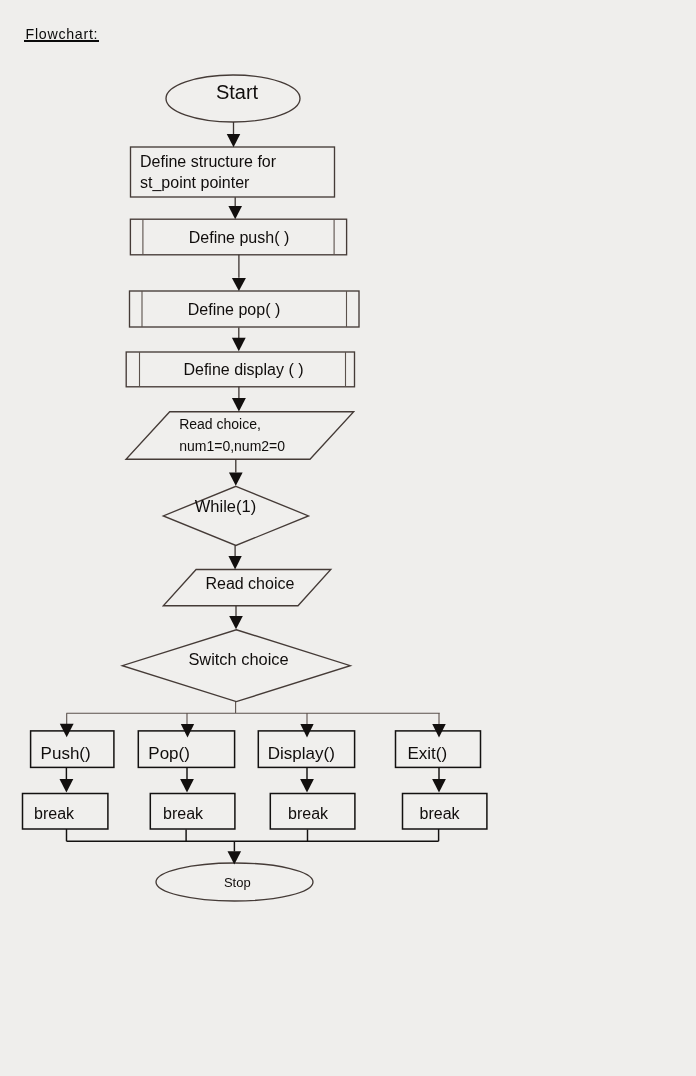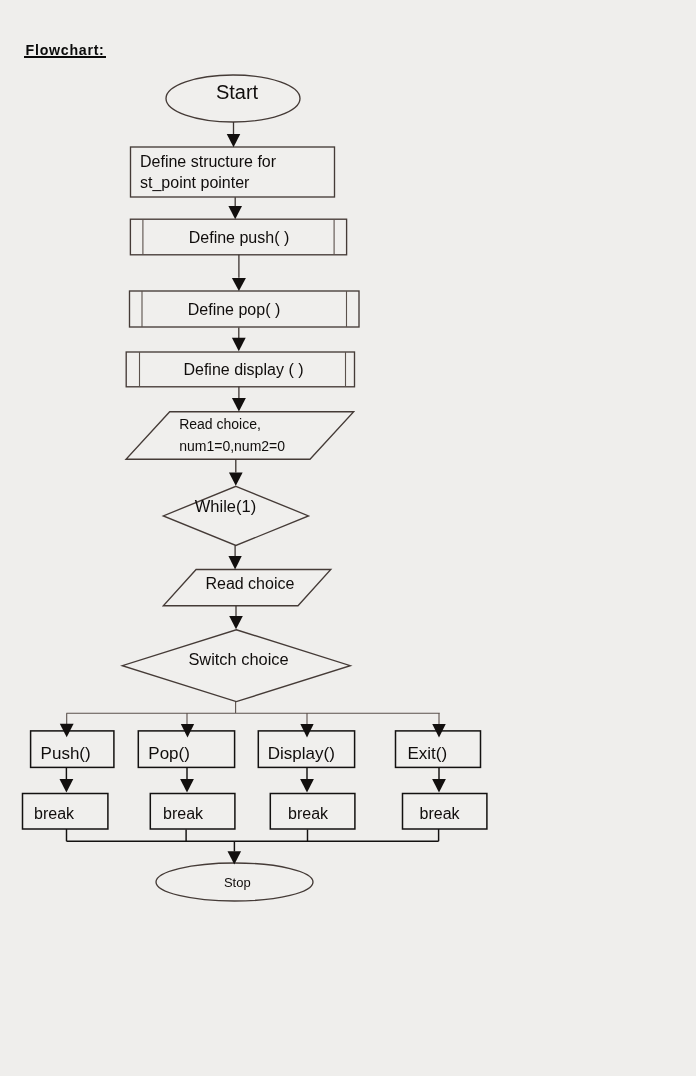--- a/index.html
+++ b/index.html
@@ -1,19 +1,19 @@
 <!DOCTYPE html>
 <html><head>
 <meta charset="utf-8">
 <style>
   html,body{margin:0;padding:0;}
   body{width:696px;height:1076px;background:#efeeec;overflow:hidden;
        font-family:"Liberation Sans",sans-serif;}
   #page{position:relative;width:696px;height:1076px;}
-  #title{position:absolute;left:25.6px;top:42px;font-weight:bold;font-size:14.2px;
+  #title{position:absolute;left:25.6px;top:26px;font-weight:normal;font-size:14.2px;
          color:#0b0b0b;letter-spacing:.72px;text-align:right;}
   #title .u{position:relative;}
   #title .u::after{content:"";position:absolute;left:-1.6px;right:-1.2px;top:13.5px;
                    height:2px;background:#0b0b0b;}
   svg#chart{position:absolute;left:0;top:0;}
   .shp{fill:#f0efed;stroke:#453b37;stroke-width:1.35;}
   .shp.dk{stroke:#131110;stroke-width:1.5;}
   .ln{stroke:#3b3330;stroke-width:1.3;fill:none;}
   .ln.dk{stroke:#131110;stroke-width:1.45;}
   .thin{stroke:#5b514c;stroke-width:1.1;fill:none;}

